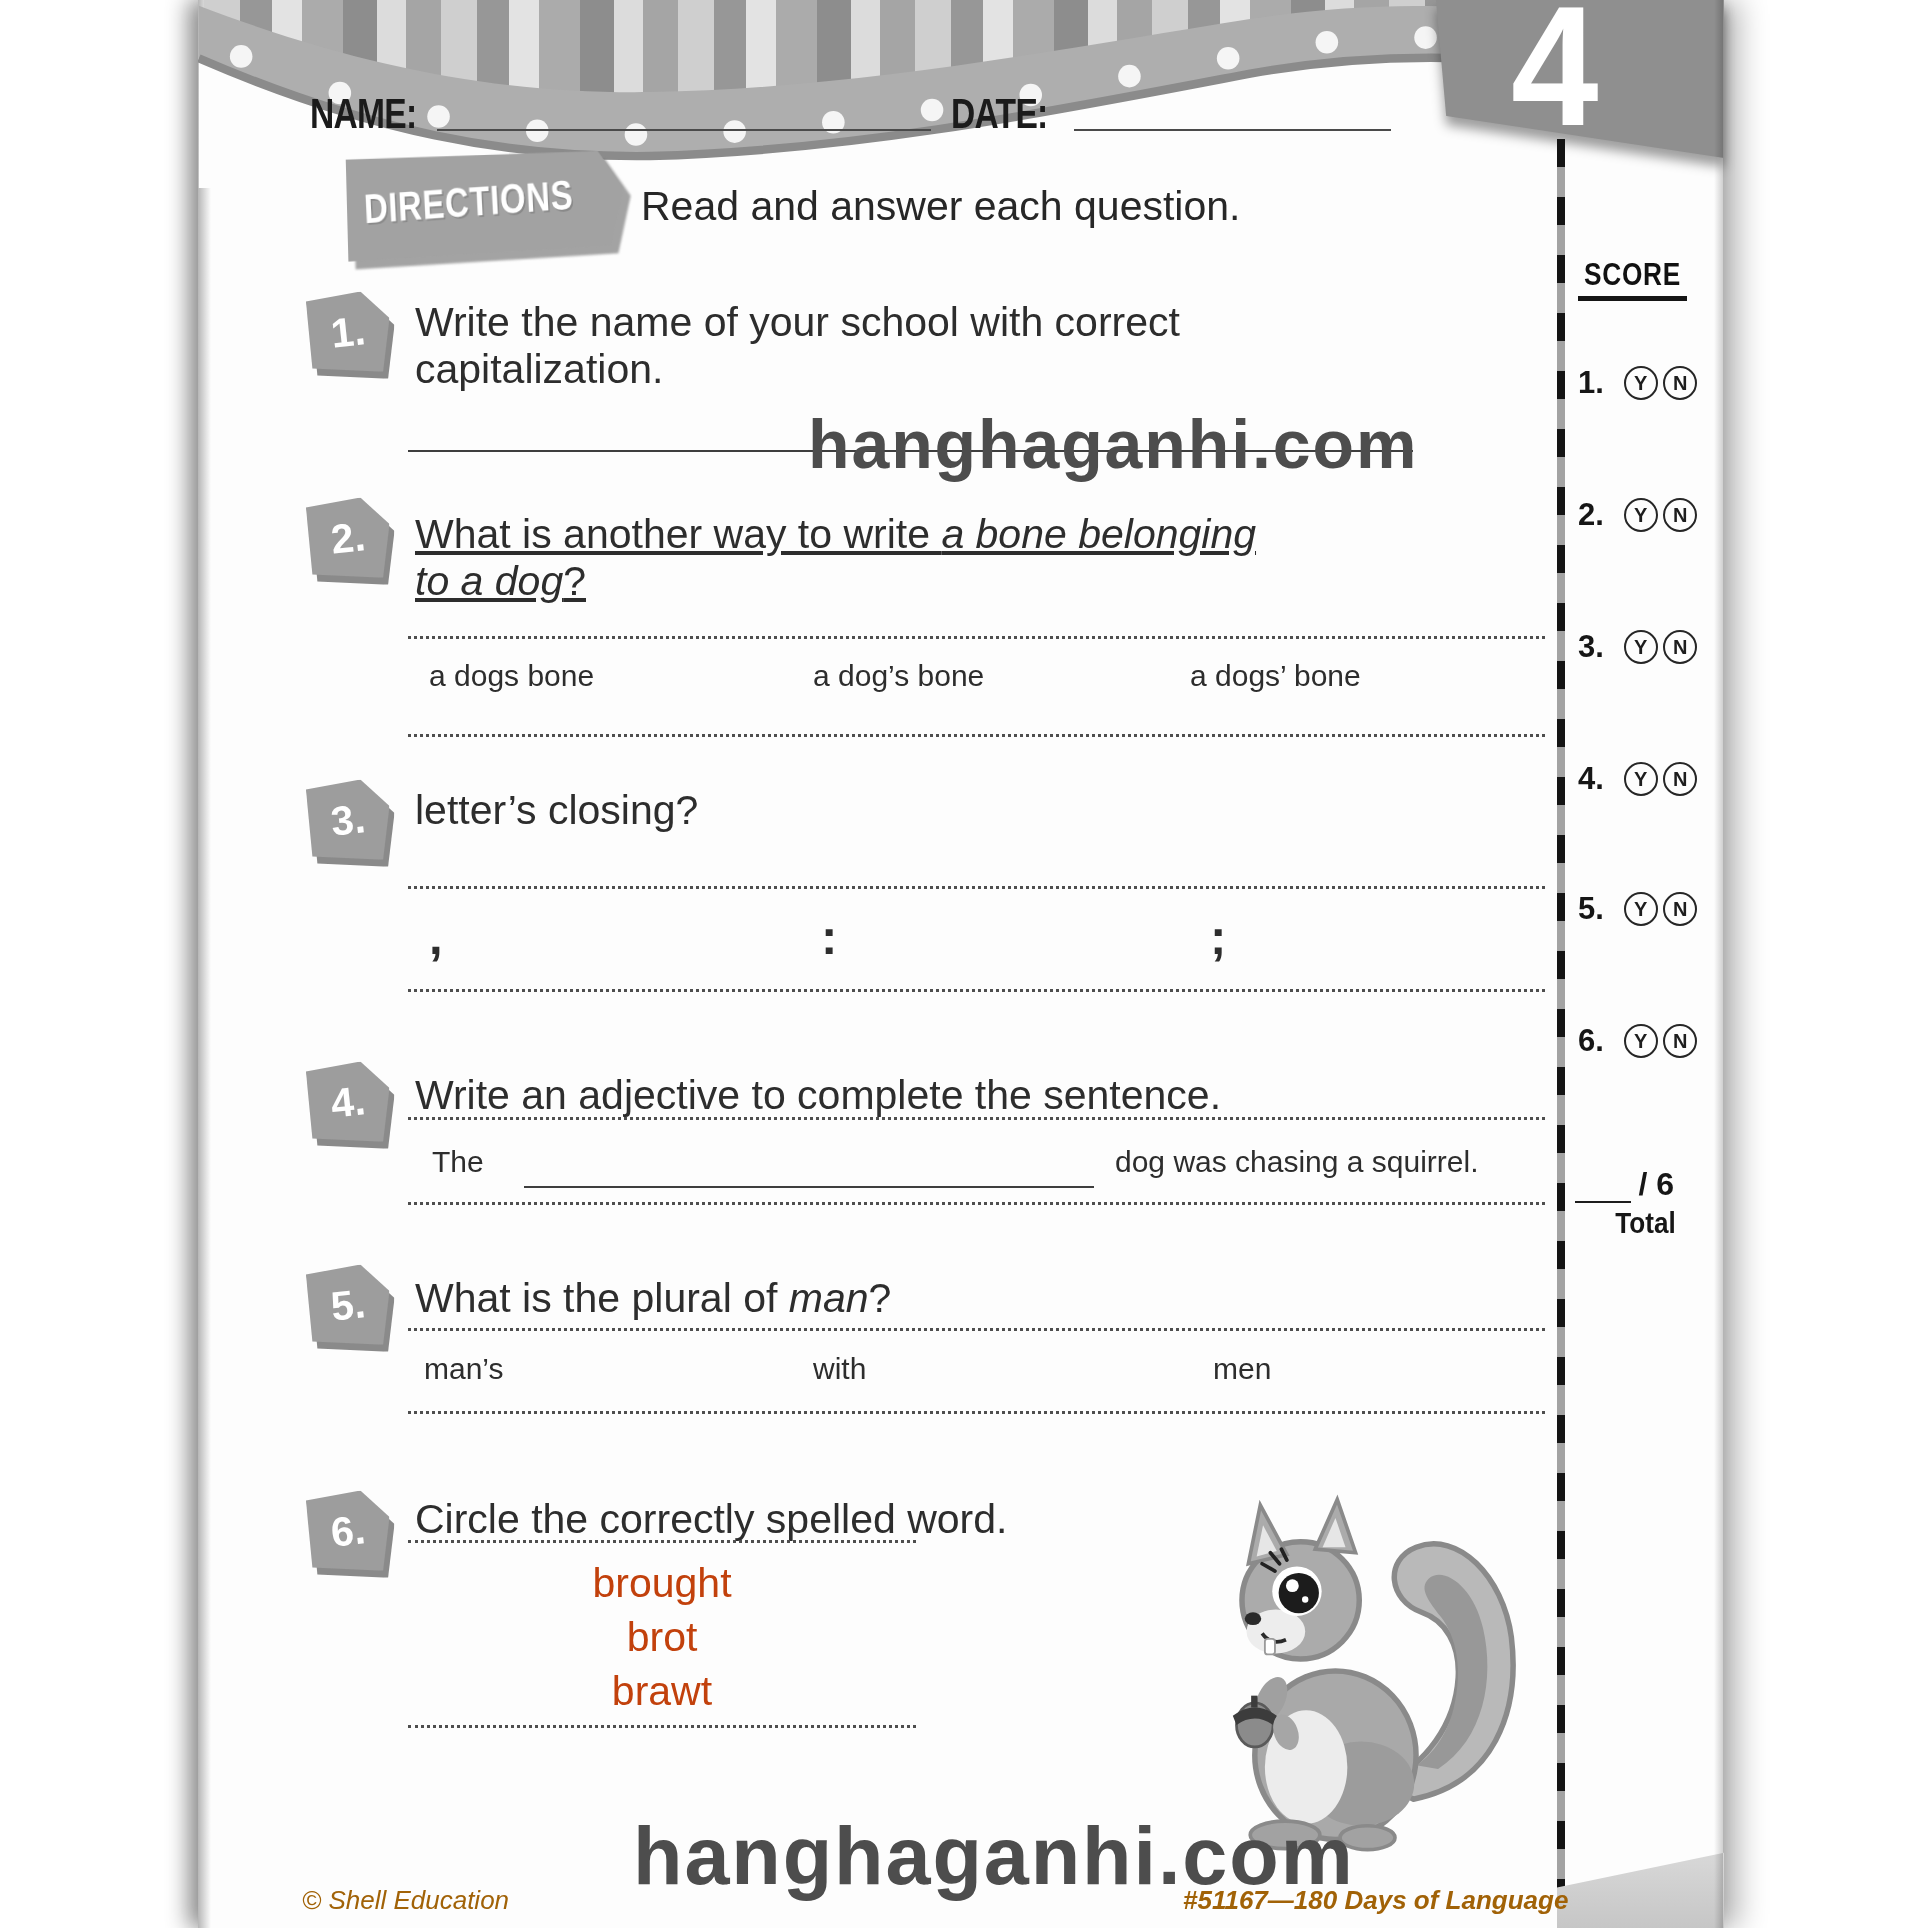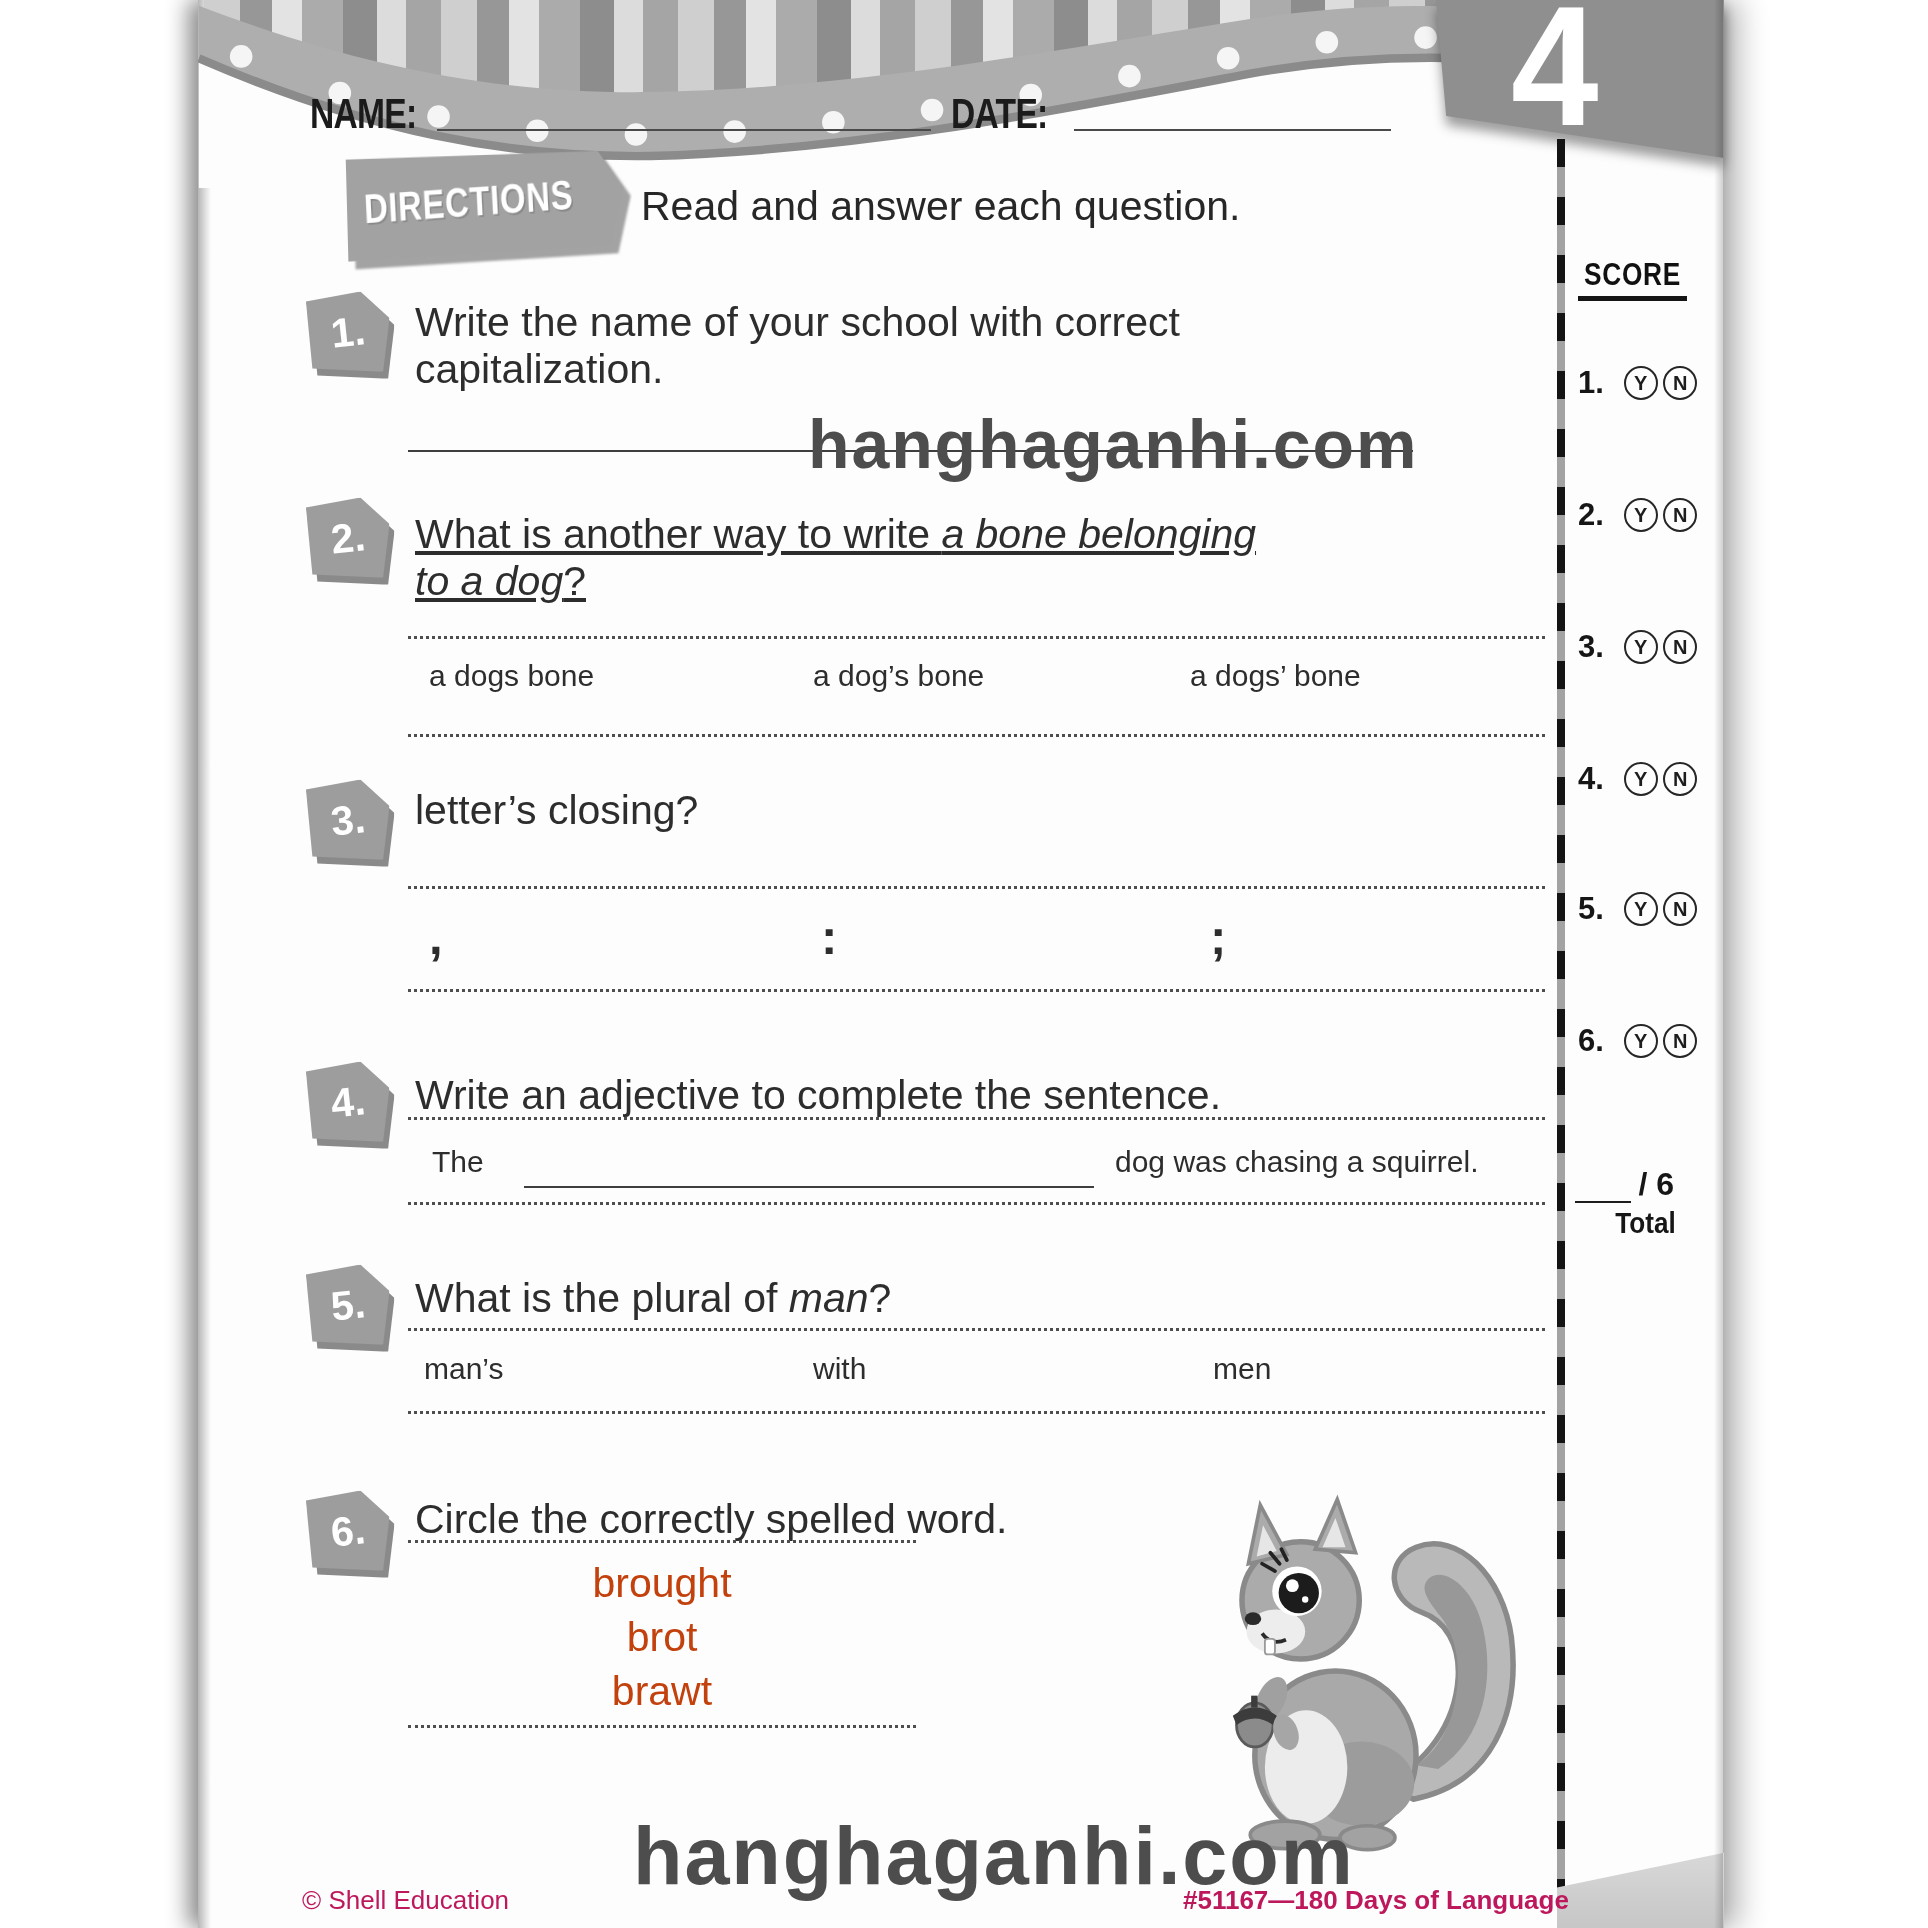--- a/index.html
+++ b/index.html
@@ -79,21 +79,21 @@
   .total-blank{display:inline-block;width:56px;border-bottom:2.8px solid #1d1d1d;height:28px;}
   .total-frac{font-size:32px;font-weight:800;color:#161616;}
   .total-label{position:absolute;left:1377px;top:1207px;width:141px;text-align:center;
     font-size:29px;font-weight:800;color:#161616;transform:scaleX(.9);transform-origin:center top;}
 
   
   .corner-shade{position:absolute;left:1359px;top:1846px;width:167px;height:83px;
     background:linear-gradient(180deg,#dadada,#c6c6c6);
     clip-path:polygon(0 50%,100% 8%,100% 100%,0 100%);}
   .page-number{position:absolute;left:1418px;top:1987px;font-size:32px;font-weight:700;color:#0f172a;}
-  .foot{position:absolute;top:1885px;font-size:26px;color:#be185d;white-space:nowrap;}
+  .foot{position:absolute;top:1885px;font-size:26px;font-style:italic;color:#a16207;white-space:nowrap;}
   .squirrel{position:absolute;left:1000px;top:1491px;}
 </style>
 </head>
 <body>
 
 <div class="canvas">
   <div class="page">
 
     <div class="stripes"></div>
     <svg class="band-svg" width="1266" height="188" viewBox="0 0 1345 200">

